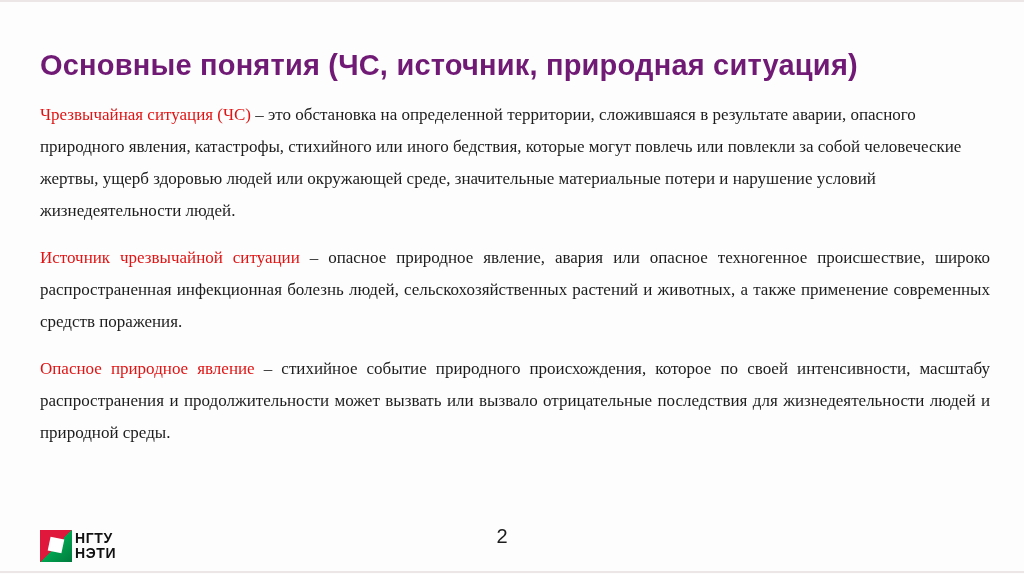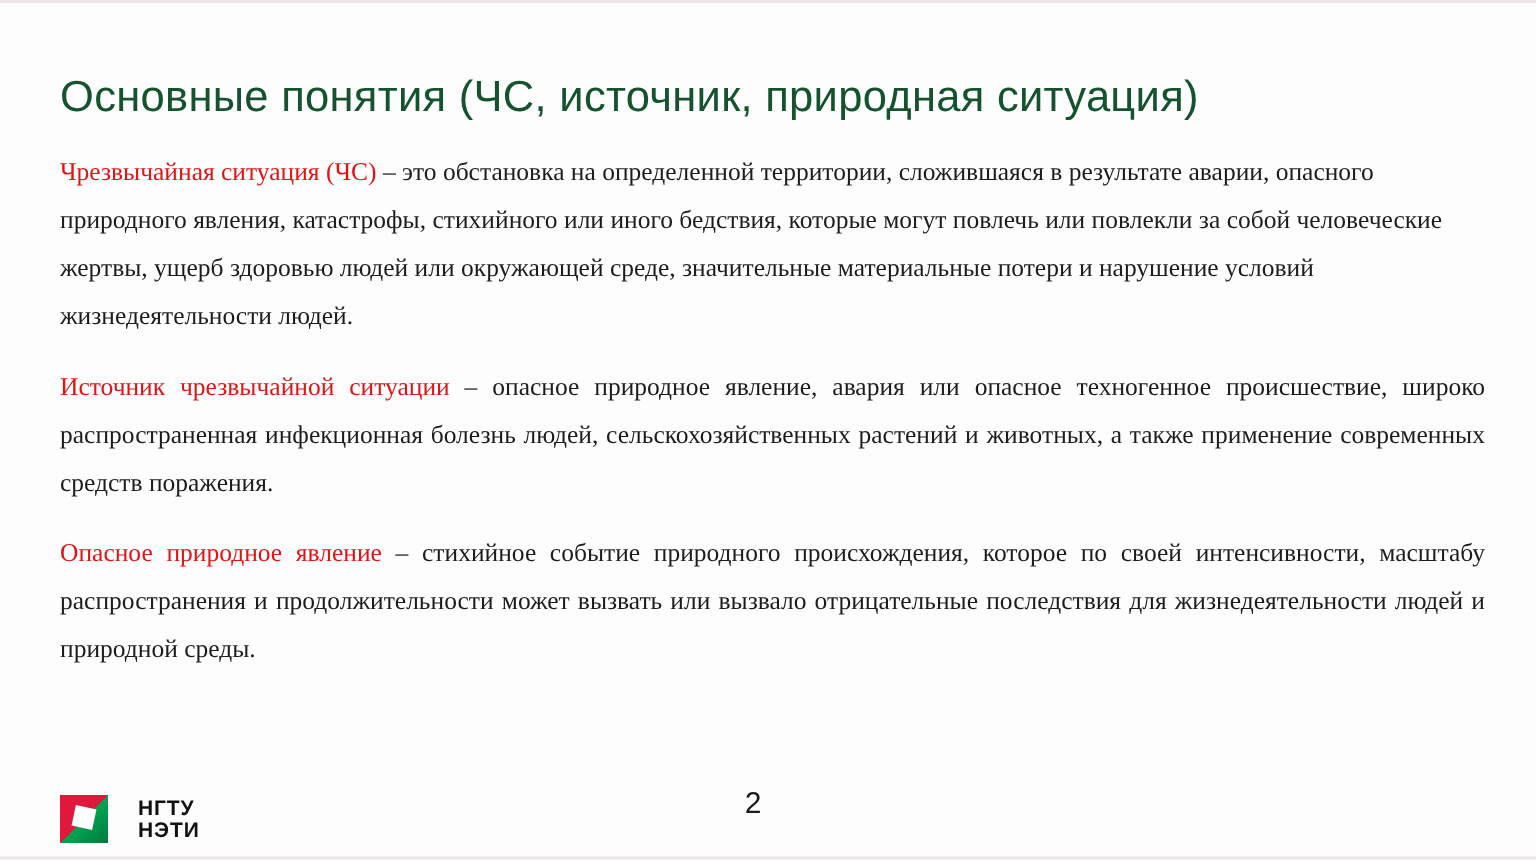--- a/index.html
+++ b/index.html
@@ -17,39 +17,39 @@
     .rule {
       position: absolute; left: 0; width: 1024px; height: 2px;
       background: #ece6e6;
     }
     .rule.top { top: 0; }
     .rule.bottom { bottom: 1px; }
     .title {
       position: absolute;
       left: 40px; top: 28px; width: 960px;
       font-family: "Liberation Sans", sans-serif;
-      font-size: 29px; font-weight: normal;
-      color: #14532d;
+      font-size: 29px; font-weight: bold;
+      color: #701a75;
       letter-spacing: 0.2px;
       line-height: 36px;
     }
     .content {
       position: absolute;
       left: 40px; top: 99px; width: 950px;
       font-family: "Liberation Serif", serif;
       font-size: 17px;
       color: #1c1c1c;
       line-height: 32px;
     }
     .content p { margin: 0 0 15px 0; }
     .content p.justified { text-align: justify; }
     .term { color: #e01414; }
     .footer-logo {
       position: absolute; left: 40px; top: 530px;
-      display: flex; align-items: center; gap: 20px;
+      display: flex; align-items: center; gap: 3px;
     }
     .logo-mark {
       width: 32px; height: 32px;
       position: relative;
       background: linear-gradient(135deg, #e0193c 0%, #e0193c 50%, #00a651 50%, #007a3d 100%);
     }
     .logo-mark::after {
       content: "";
       position: absolute; left: 9px; top: 8px;
       width: 14px; height: 14px;

